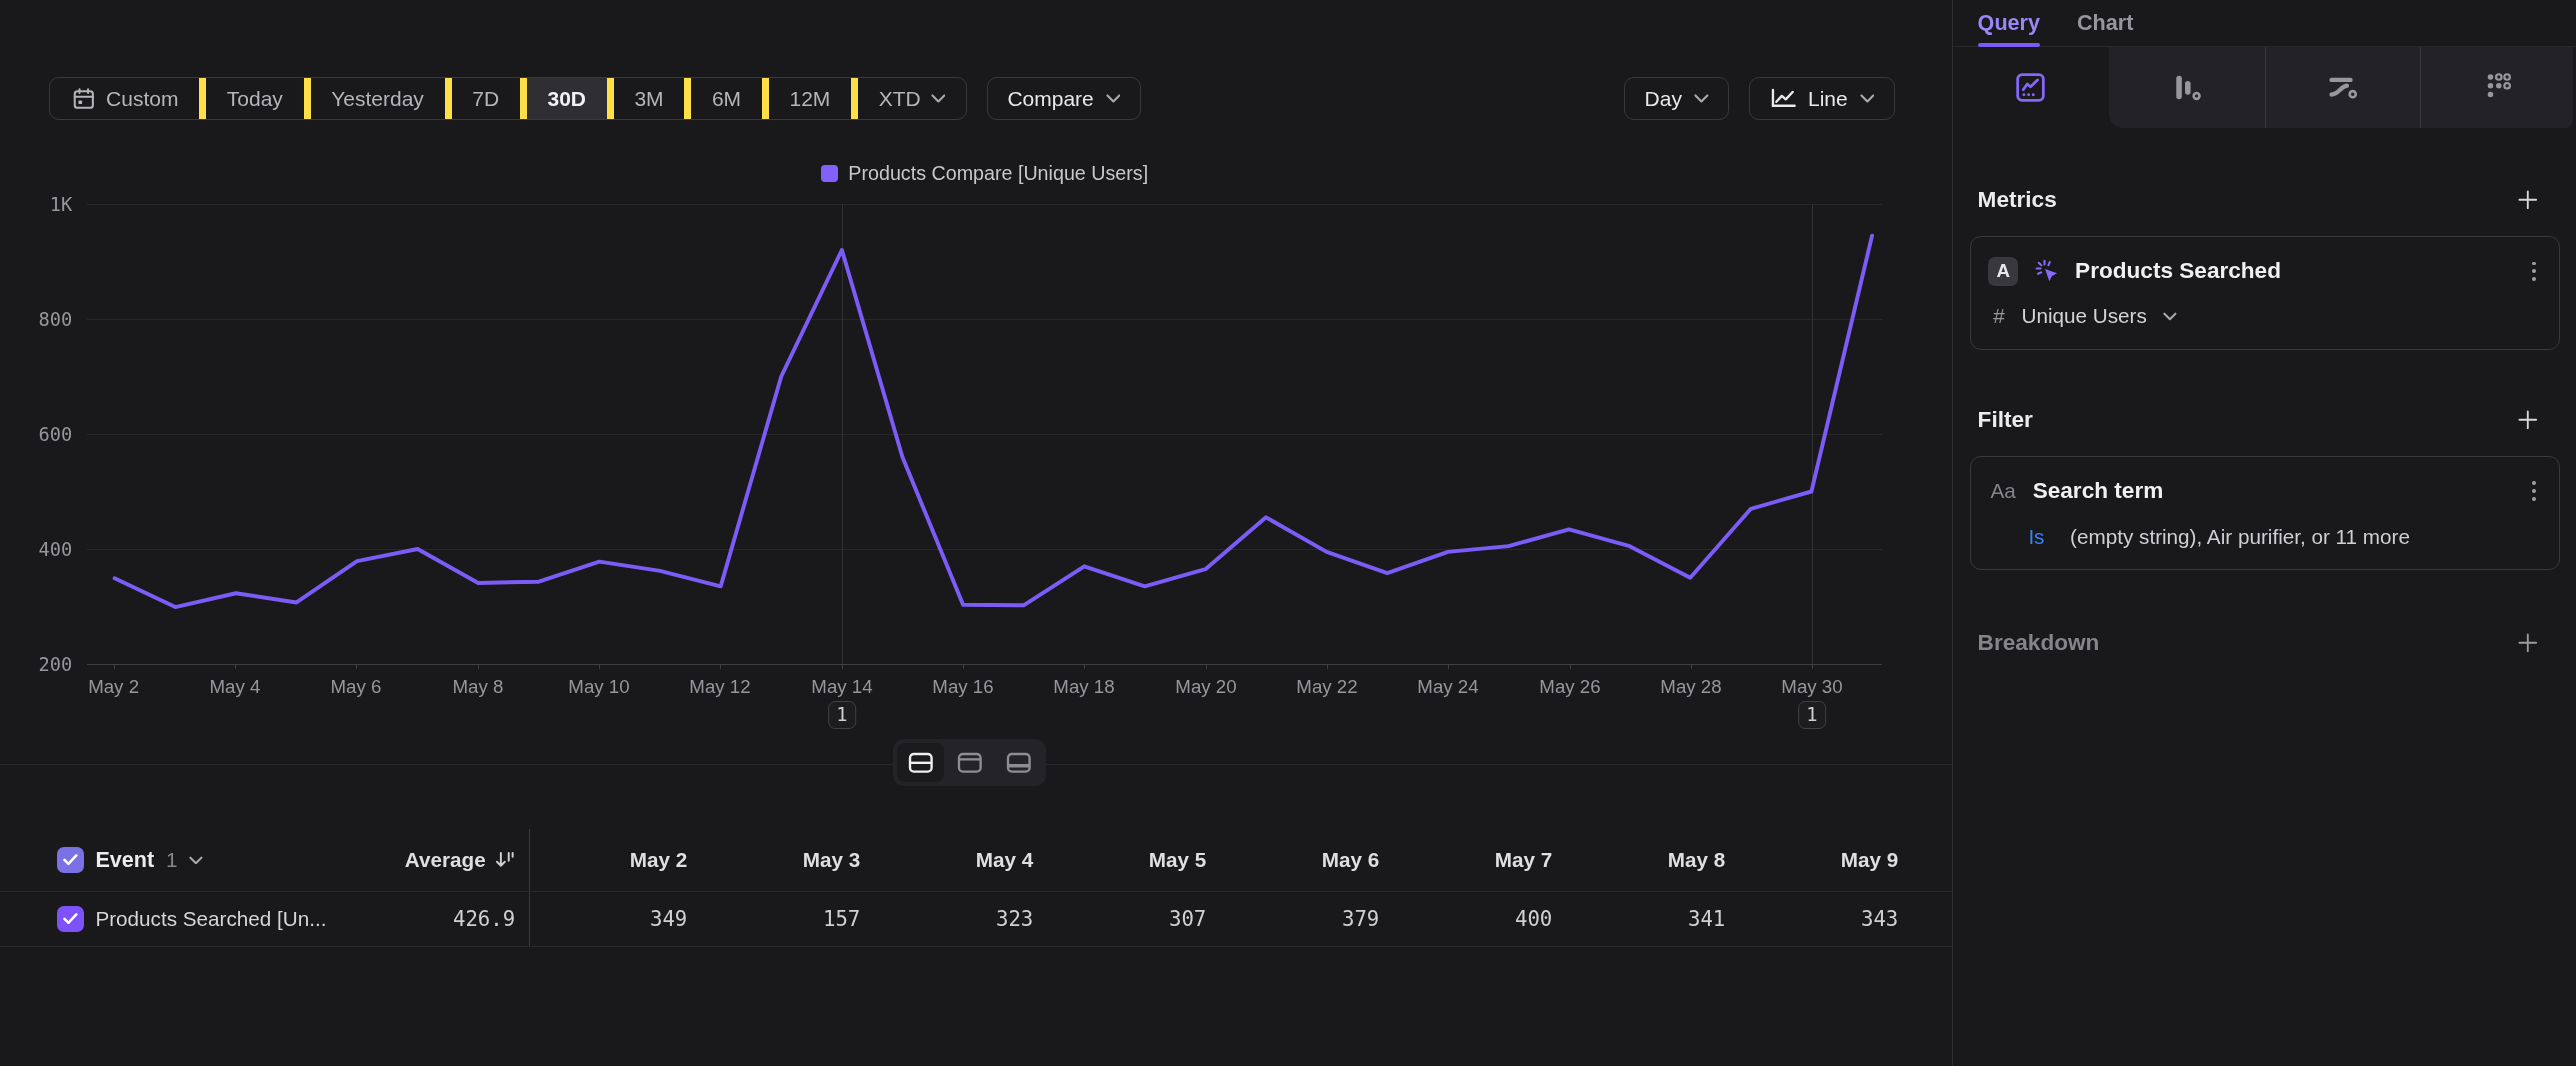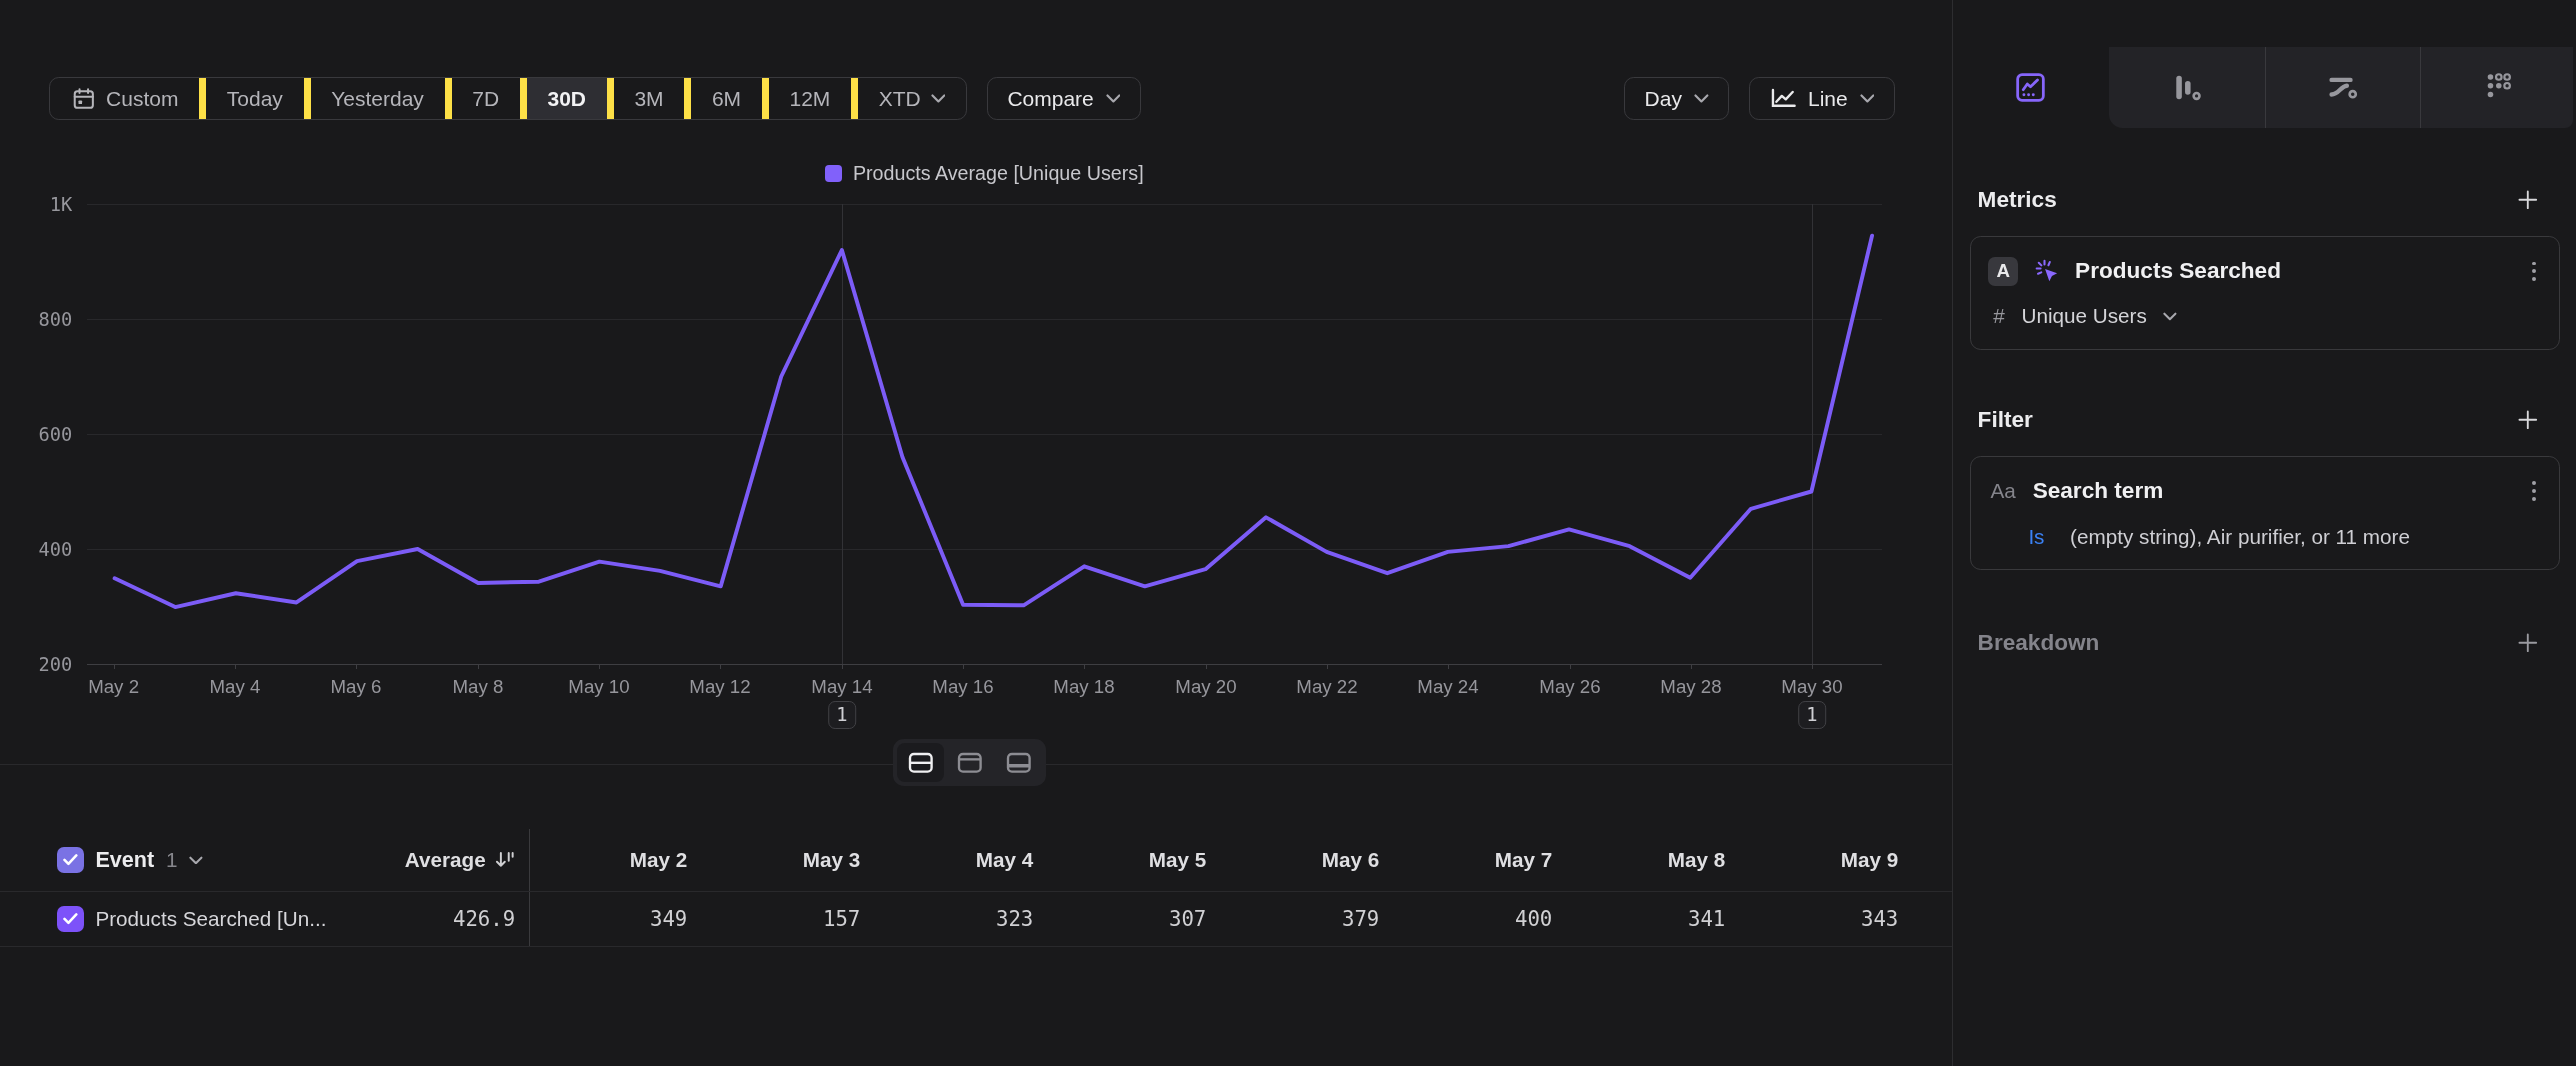--- a/index.html
+++ b/index.html
@@ -162,21 +162,21 @@
         </svg>
       <span>Line</span>
       <svg class="chev" width="14.8" height="8.9" viewBox="0 0 15 9">
           <path d="M1.5 1.5 L7.5 7.5 L13.5 1.5" fill="none" stroke="#a8a8ae" stroke-width="2.2" stroke-linecap="round" stroke-linejoin="round"></path>
         </svg>
     </div>
   </div>
 
   <div class="legend">
     <span class="legend-swatch" id="legend-swatch" style="background: rgb(129, 97, 250);"></span>
-    <span class="legend-label">Products Average [Unique Users]</span>
+    <span class="legend-label">Products Compare [Unique Users]</span>
   </div>
 
   <div class="plot" id="plot">
       <div class="gridline" style="top:0px"></div>
       <div class="ylab" style="top:0px">1K</div>
       <div class="gridline" style="top:115px"></div>
       <div class="ylab" style="top:115px">800</div>
       <div class="gridline" style="top:230px"></div>
       <div class="ylab" style="top:230px">600</div>
       <div class="gridline" style="top:345px"></div>
@@ -327,20 +327,24 @@
         <div class="cdate">
           <span class="td-num">343</span>
         </div>
       </div>
   </div>
 </div>
 
 <div class="vsep"></div>
 
 <div class="rpanel">
+  <div class="tabbar" id="rtabs">
+      <div class="rtab active">Query</div>
+      <div class="rtab">Chart</div>
+    </div>
 
   <div class="iconrow">
     <div class="iconrow-bg"></div>
     <div class="icon-tab" style="left:0">
       <svg width="35" height="35" viewBox="0 0 24 24">
           <rect x="3.2" y="3.2" width="17.6" height="17.6" rx="3" fill="none" stroke="#8766fb" stroke-width="1.9"></rect>
           <path d="M7 13.5 L9.8 9.6 L12 11.5 L16.8 6.8" fill="none" stroke="#8766fb" stroke-width="1.9" stroke-linecap="round" stroke-linejoin="round"></path>
           <circle cx="7.5" cy="17" r="1" fill="#8766fb"></circle>
           <circle cx="10.7" cy="17" r="1" fill="#8766fb"></circle>
           <circle cx="13.9" cy="17" r="1" fill="#8766fb"></circle>

